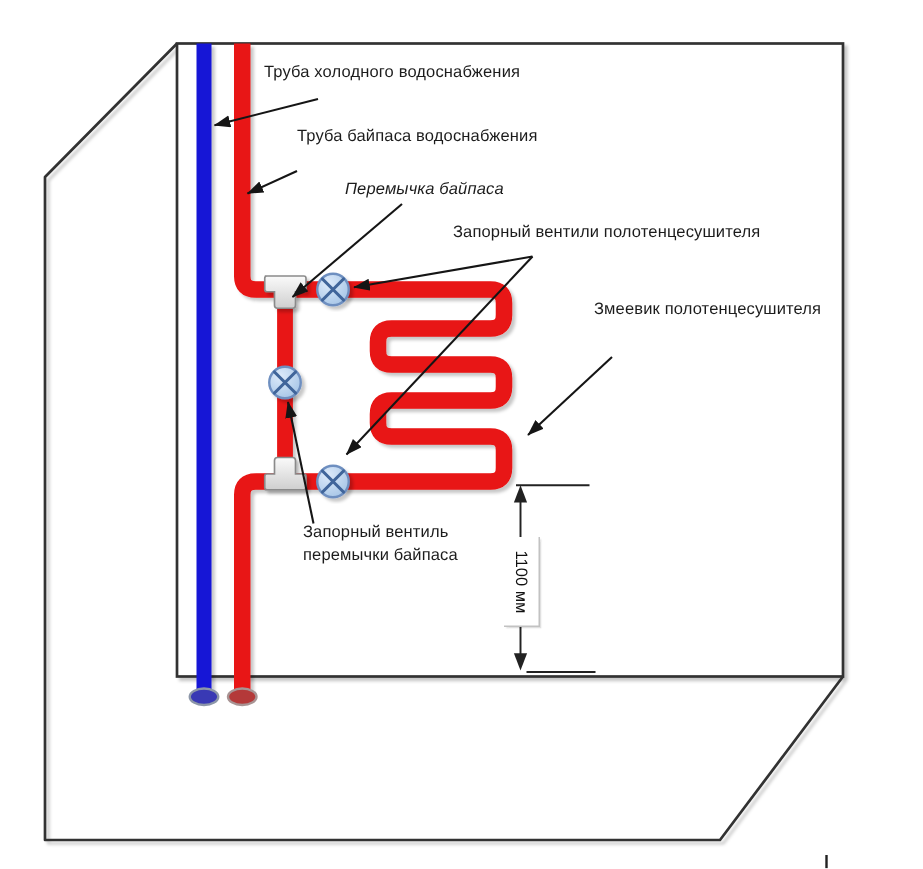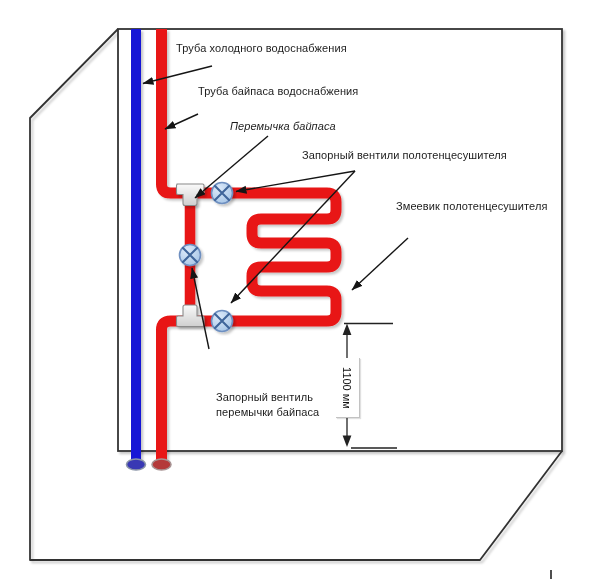--- a/index.html
+++ b/index.html
@@ -101,21 +101,21 @@
     <polygon points="347,447 342.6,435.5 351.4,435.5" fill="#222222"></polygon>
 
     <line x1="551" y1="570" x2="551" y2="579" stroke="#222222" stroke-width="1.6"></line>
   </svg>
 
   <div class="lbl" style="left:176px;top:42px;">Труба холодного водоснабжения</div>
   <div class="lbl" style="left:198px;top:85px;">Труба байпаса водоснабжения</div>
   <div class="lbl" style="left:230px;top:120px;font-style:italic;">Перемычка байпаса</div>
   <div class="lbl" style="left:302px;top:149px;">Запорный вентили полотенцесушителя</div>
   <div class="lbl" style="left:368px;top:200px;margin-left:28px;">Змеевик полотенцесушителя</div>
-  <div class="lbl" style="left:216px;top:348px;line-height:15px;margin-top:42px;">
+  <div class="lbl" style="left:202px;top:348px;line-height:15px;">
     <span>Запорный вентиль</span>
     <span>перемычки байпаса</span>
   </div>
 
   <div class="dim-box"></div>
   <div class="dim-text">1100 мм</div>
 
 </div>
 
 </body></html>

